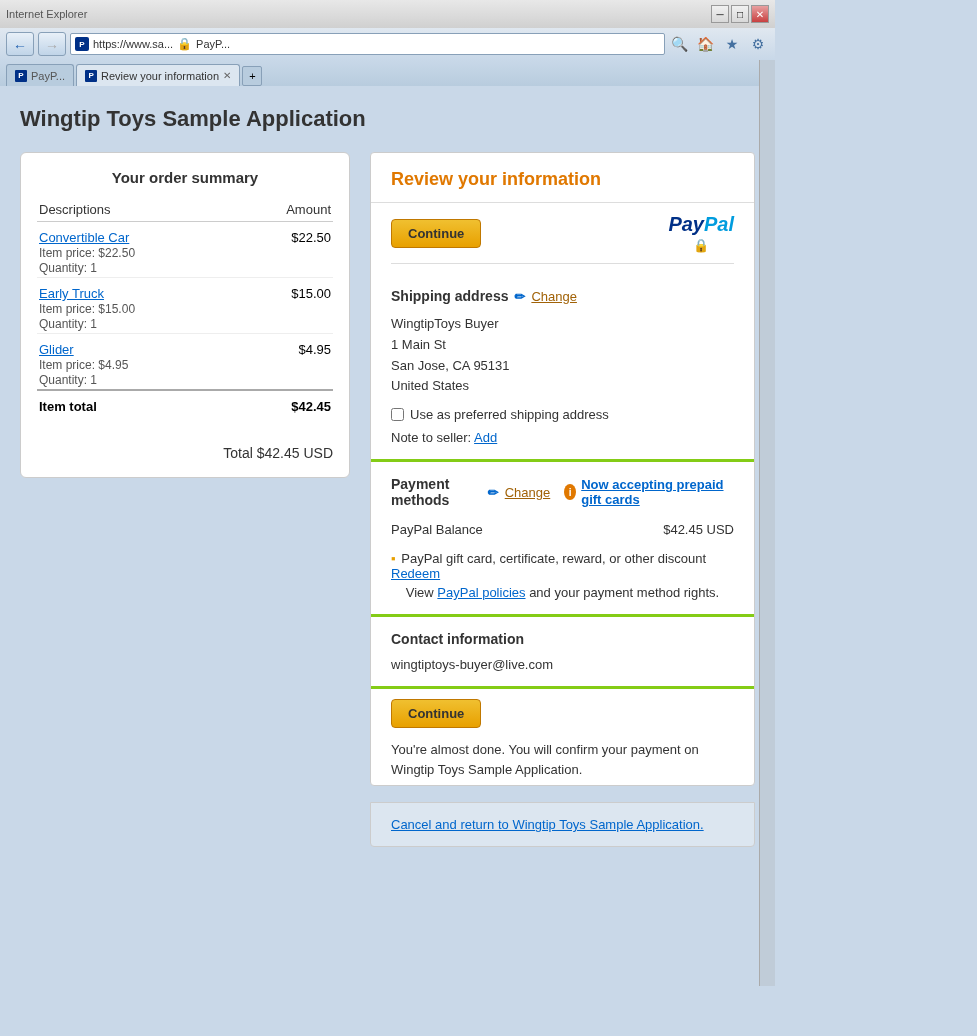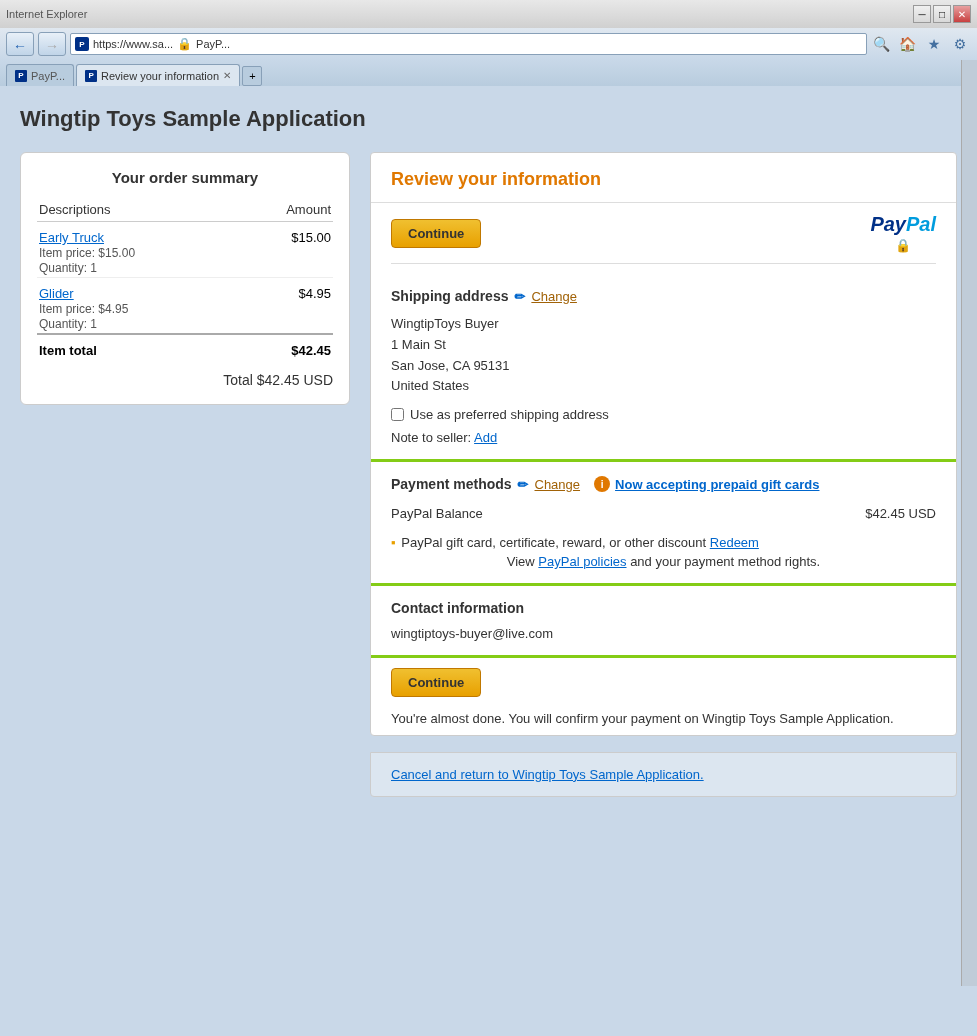--- a/index.html
+++ b/index.html
@@ -139,21 +139,21 @@
       padding: 4px 2px;
       font-size: 13px;
     }
     .order-table th.amount-col { text-align: right; }
     .order-table td { padding: 2px 2px; vertical-align: top; font-size: 13px; }
     .order-table td.amount { text-align: right; }
     .item-link { color: #0066cc; text-decoration: underline; cursor: pointer; }
     .item-detail { color: #555; font-size: 12px; }
     .item-row td { border-bottom: 1px solid #eee; padding-top: 8px; padding-bottom: 2px; }
     .total-row td { border-top: 2px solid #aaa; font-weight: bold; padding-top: 8px; }
-    .grand-total-row { margin-top: 12px; text-align: right; font-size: 14px; color: #333; }
+    .grand-total-row { margin-top: 29px; text-align: right; font-size: 14px; color: #333; }
 
     
     .review-panel {
       flex: 1;
       background: white;
       border: 1px solid #ccc;
       border-radius: 4px;
     }
     .review-header {
       padding: 16px 20px 12px;
@@ -247,21 +247,21 @@
 
     
     .scrollbar {
       position: absolute;
       right: 0; top: 60px;
       width: 16px;
       height: calc(100% - 60px);
       background: #c0ccd8;
       border-left: 1px solid #aaa;
     }
-    .page-wrapper { position: relative; overflow: hidden; width: 977px; }
+    .page-wrapper { position: relative; overflow: hidden; width: 775px; }
   </style>
 </head>
 <body>
 
 <div class="page-wrapper">
 
   <div class="title-bar">
     <div style="font-size:11px; color:#555;">Internet Explorer</div>
     <div class="title-bar-controls">
       <div class="title-bar-btn">─</div>
@@ -307,20 +307,28 @@
         <div class="order-summary-panel">
           <div class="order-summary-title">Your order summary</div>
           <table class="order-table">
             <thead>
               <tr>
                 <th>Descriptions</th>
                 <th class="amount-col">Amount</th>
               </tr>
             </thead>
             <tbody id="order-items">
+            <tr class="item-row">
+      <td>
+        <a class="item-link">Convertible Car</a><br>
+        <span class="item-detail">Item price: $22.50</span><br>
+        <span class="item-detail">Quantity: 1</span>
+      </td>
+      <td class="amount">$22.50</td>
+    </tr>
                 <tr class="item-row">
       <td>
         <a class="item-link">Early Truck</a><br>
         <span class="item-detail">Item price: $15.00</span><br>
         <span class="item-detail">Quantity: 1</span>
       </td>
       <td class="amount">$15.00</td>
     </tr>
                 <tr class="item-row">
       <td>

